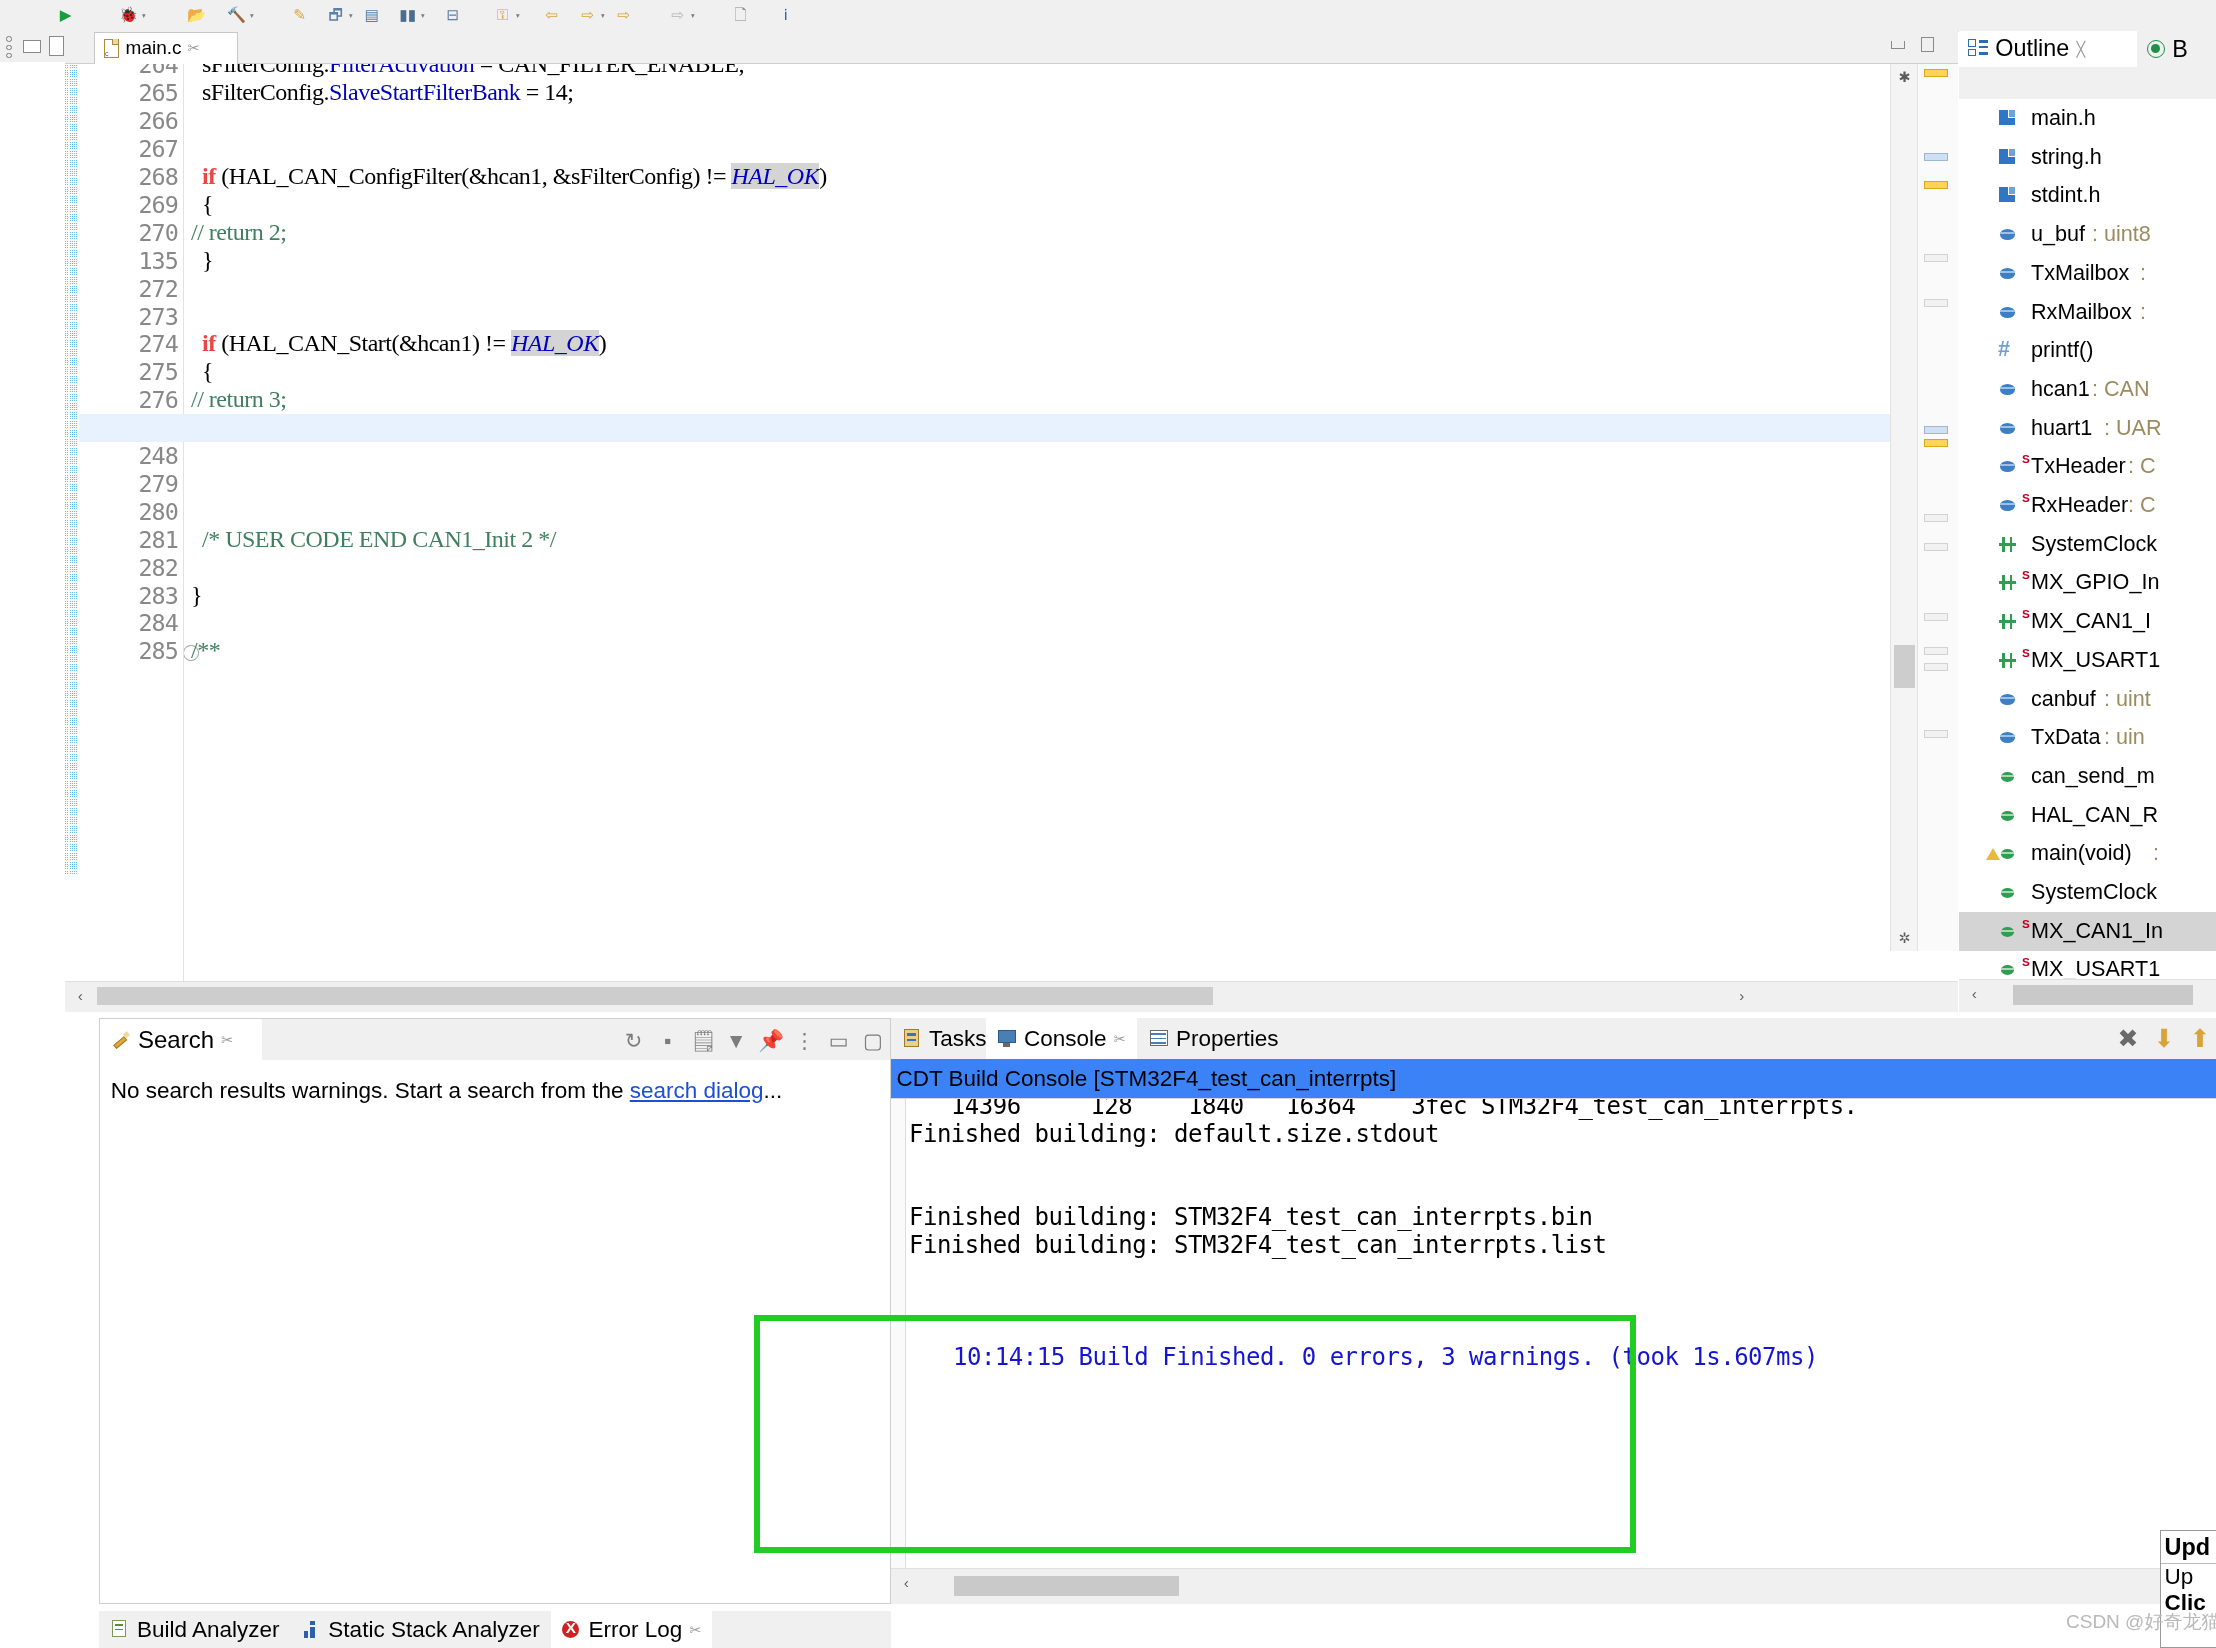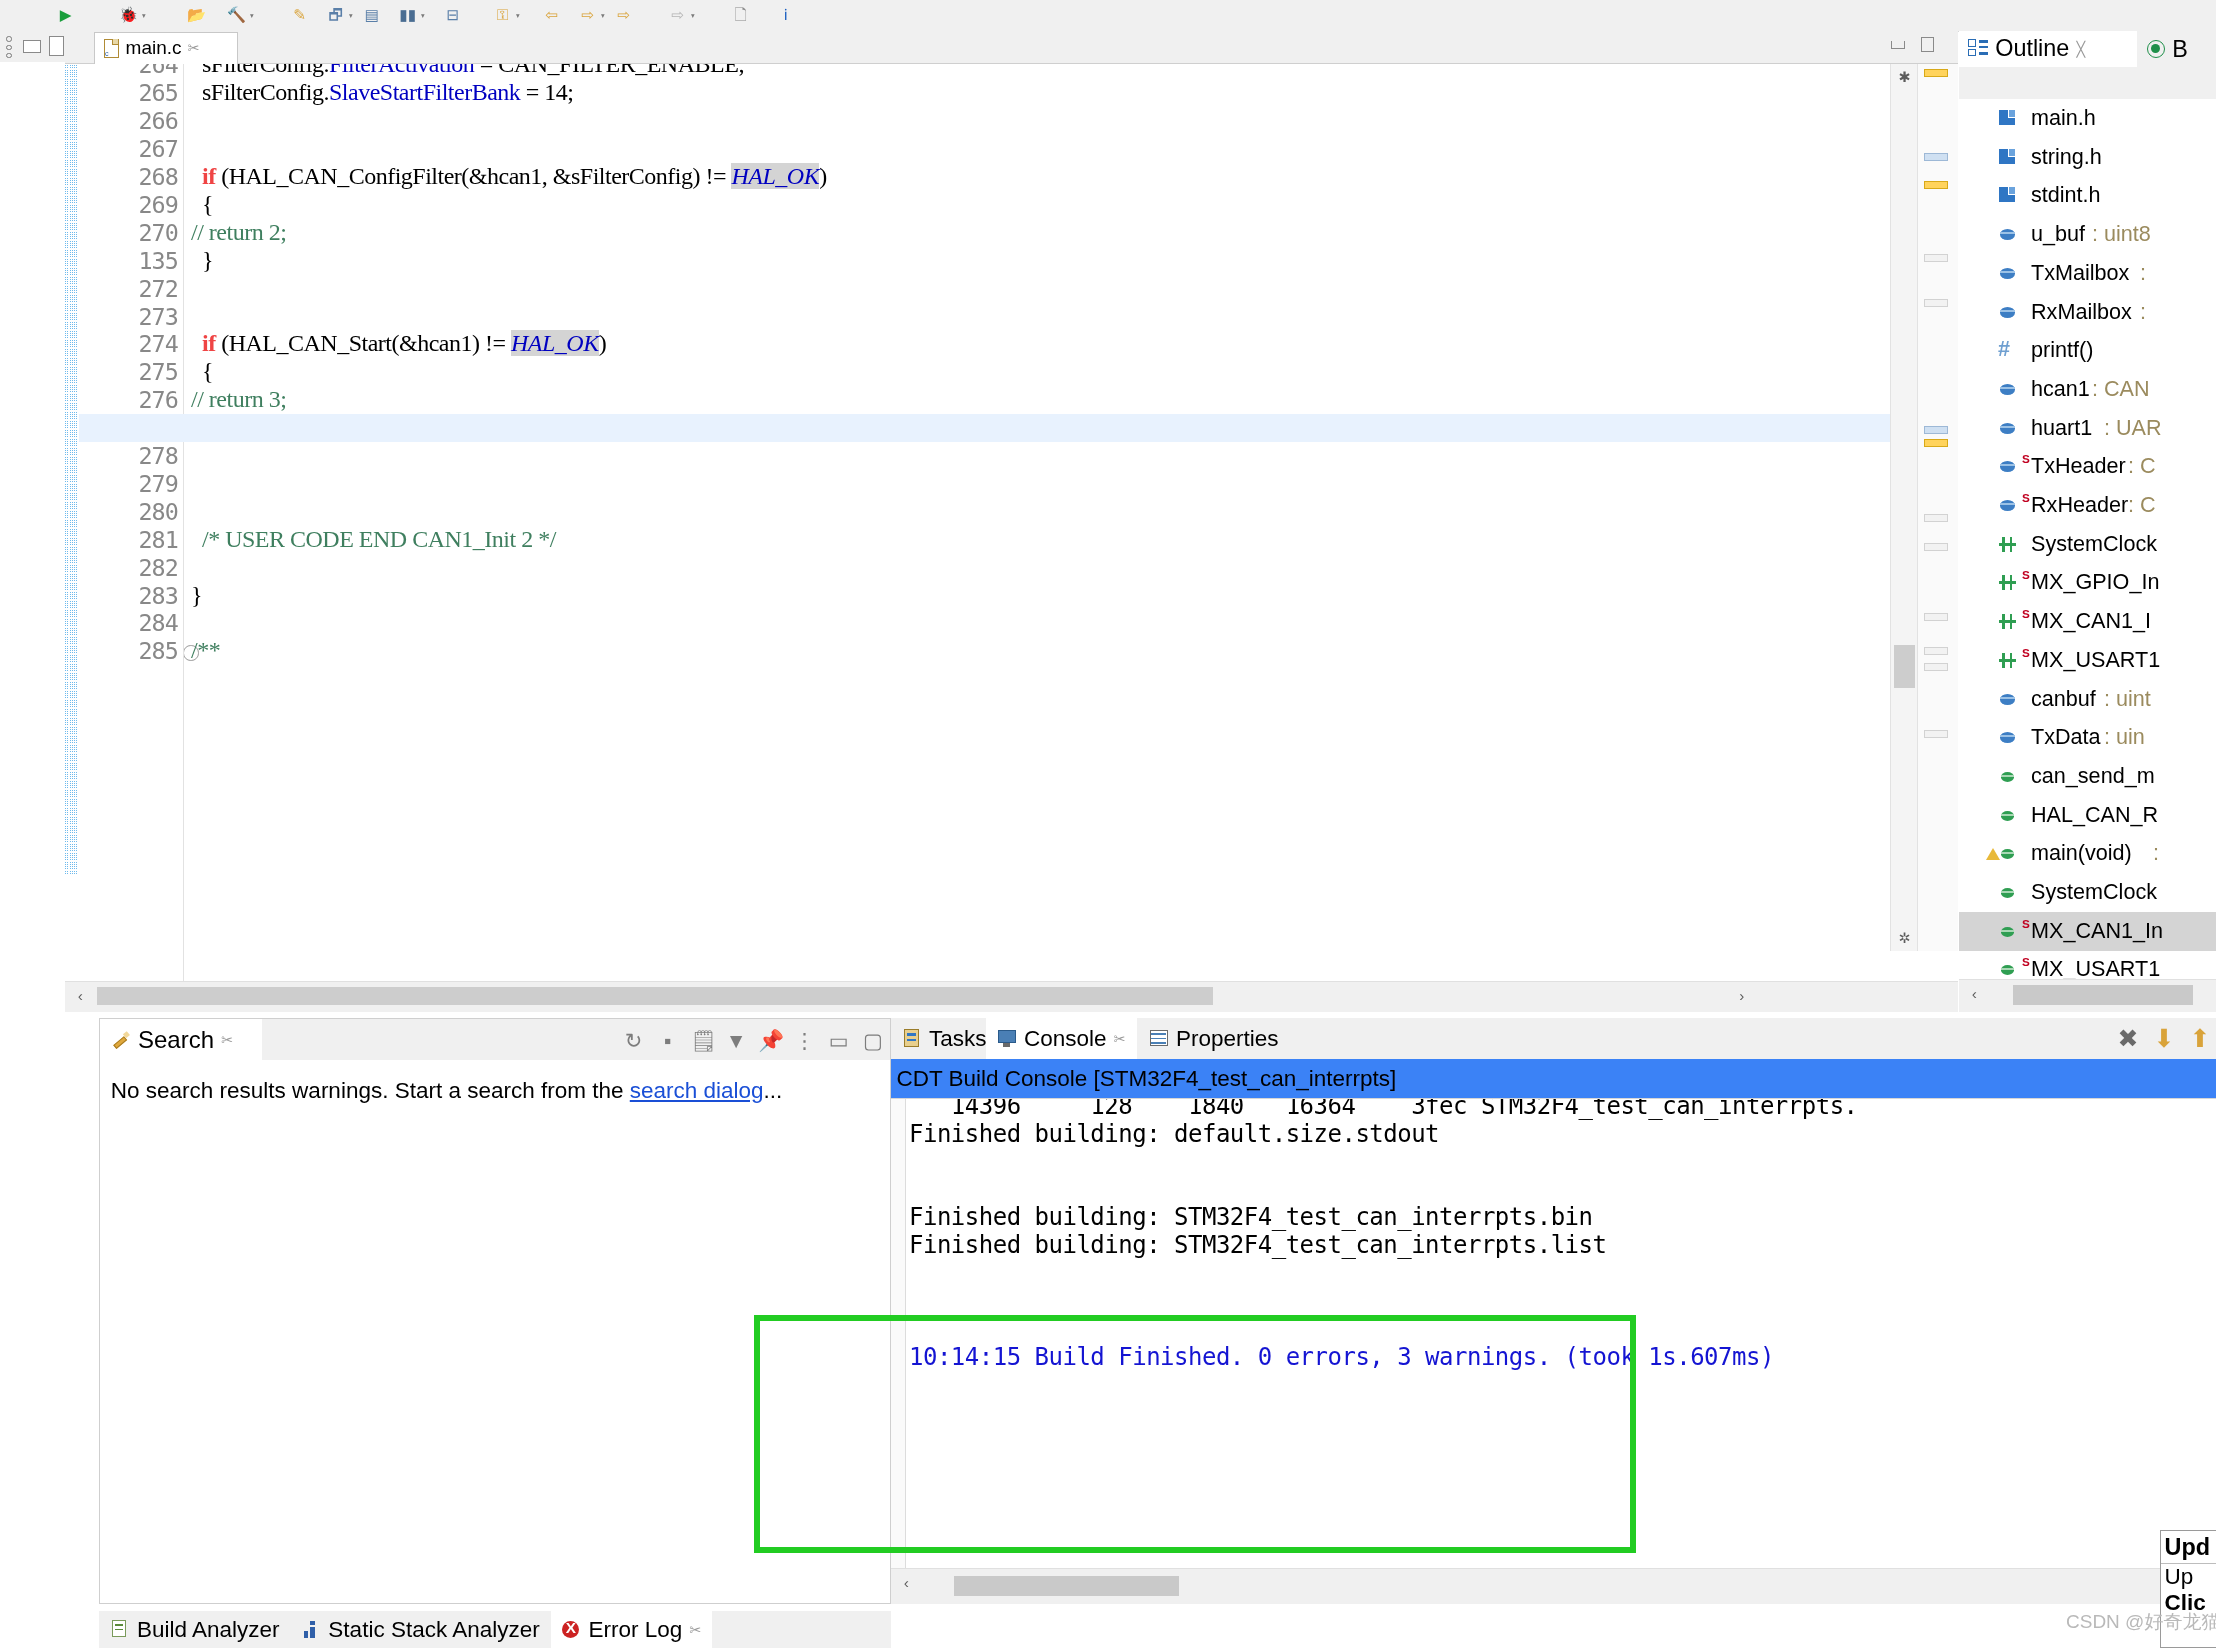--- a/index.html
+++ b/index.html
@@ -96,21 +96,21 @@
   .cvtab{position:absolute;top:0;height:41px;display:flex;align-items:center;gap:7.2px;padding:0 10.8px;box-sizing:border-box;}
   .cvtab.active{background:#ffffff;}
   .cvlabel{font-size:22.5px;color:#000;}
   #cvTools{position:absolute;right:3.6px;top:3.6px;height:34px;display:flex;align-items:center;gap:9px;}
   #cvTitle{left:0;top:41px;width:1326px;height:40px;background:#3b82f6;display:flex;align-items:center;padding-left:5.4px;box-sizing:border-box;border-bottom:0.9px solid #d6d6d6;}
   #cvTitleText{font-size:22.5px;color:#000;}
   #cvBody{left:0;top:81px;width:1326px;height:470px;background:#ffffff;overflow:hidden;}
   #cvMargin{left:0;top:0;width:13.5px;height:470px;background:#fafafa;border-right:0.9px solid #dcdcdc;}
   .coline{position:absolute;left:18px;white-space:pre;font-size:24px;
           font-family:"DejaVu Sans Mono","Liberation Mono",monospace;color:#000;letter-spacing:-0.5px;}
-  .coline.blue{color:#1414d2;}
+  .coline.blue{color:#1414d2;margin-left:44px;}
   #cvHScrollRow{left:0;bottom:0;width:1326px;height:35px;background:#f0f0f0;border-top:0.9px solid #e0e0e0;}
   #cvHThumb{position:absolute;left:63px;top:7.2px;height:20px;background:#c9c9c9;}
 
   
   #greenBox{left:754px;top:1315px;width:882px;height:238px;border:6.3px solid #22cc22;box-sizing:border-box;pointer-events:none;}
 
   
   #bottomTabs{left:99px;top:1611px;width:792px;height:37px;background:#f0f0f0;display:flex;align-items:center;}
   .btab{display:flex;align-items:center;gap:7.2px;padding:0 10.8px;height:37px;box-sizing:border-box;}
   .btab.active{background:#ffffff;}
@@ -198,21 +198,21 @@
         <div class="lineno" style="top: 99px;">268</div>
         <div class="lineno" style="top: 127px;">269</div>
         <div class="lineno" style="top: 155px;">270</div>
         <div class="lineno" style="top: 183px;">135</div>
         <div class="lineno" style="top: 211px;">272</div>
         <div class="lineno" style="top: 239px;">273</div>
         <div class="lineno" style="top: 266px;">274</div>
         <div class="lineno" style="top: 294px;">275</div>
         <div class="lineno" style="top: 322px;">276</div>
         <div class="lineno" style="top: 350px;">277</div>
-        <div class="lineno" style="top: 378px;">278</div>
+        <div class="lineno" style="top: 378px;">248</div>
         <div class="lineno" style="top: 406px;">279</div>
         <div class="lineno" style="top: 434px;">280</div>
         <div class="lineno" style="top: 462px;">281</div>
         <div class="lineno" style="top: 490px;">282</div>
         <div class="lineno" style="top: 518px;">283</div>
         <div class="lineno" style="top: 545px;">284</div>
         <div class="lineno" style="top: 573px;">285</div>
         <div class="abs" style="left: 104px; top: 581px; width: 13.5px; height: 13.5px; border: 0.9px solid rgb(154, 154, 154); border-radius: 50%; background: rgb(255, 255, 255);"></div>
       </div>
     <div id="gutterSep" class="abs"></div>

